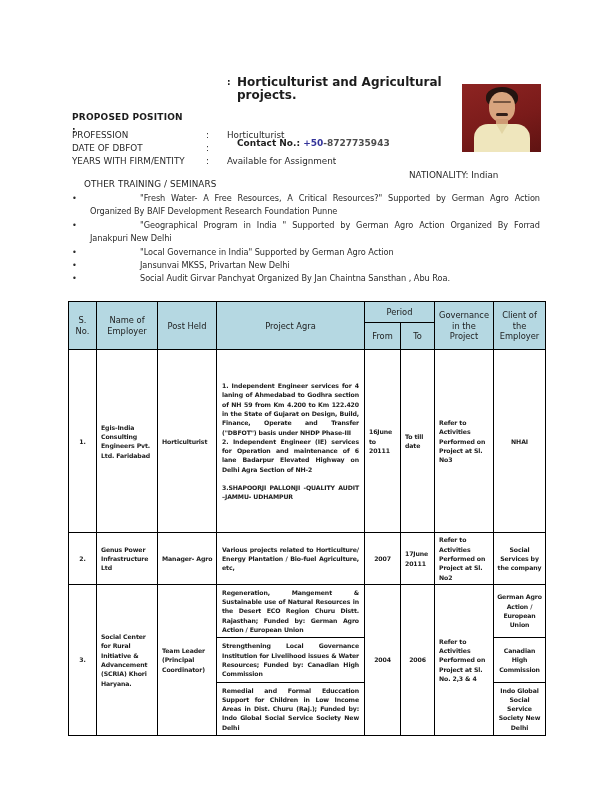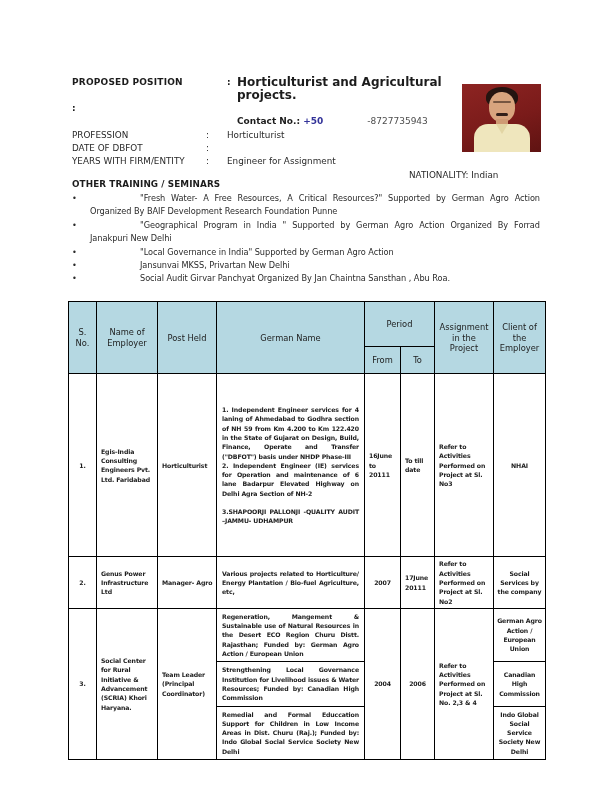--- a/index.html
+++ b/index.html
@@ -10,27 +10,27 @@
     background:#ffffff;
     font-family:"DejaVu Sans", sans-serif;
     color:#1c1c1c;
     overflow:hidden;
     margin:0 auto;
   }
 
   
   .block1 { position:absolute; left:72px; top:76px; width:390px; }
   .b1row { display:grid; grid-template-columns:155px 10px 1fr; line-height:13px; }
-  .b1label { font-weight:bold; font-size:9px; letter-spacing:.2px; }
+  .b1label { font-weight:bold; font-size:9px; letter-spacing:.2px;margin-top:35px; }
   .b1colon { font-weight:bold; font-size:9px; }
   .b1val-title { font-weight:bold; font-size:12px; }
   .b1val { font-weight:bold; font-size:9px; }
   .contact-line { font-weight:bold; font-size:9px; }
   .contact-plus { color:#333399; }
-  .contact-num { color:#4d4d4d; font-weight:normal;padding-left:44px; }
+  .contact-num { color:#4d4d4d; font-weight:bold; }
 
   .block2 { position:absolute; left:72px; top:129px; width:470px; }
   .b2row { display:grid; grid-template-columns:134px 21px 1fr; line-height:13.2px; }
   .b2label, .b2colon, .b2val { font-size:8.8px; font-weight:normal; color:#2a2a2a; }
   .nationality { position:absolute; left:337px; top:41px; font-size:8.8px; color:#2a2a2a; white-space:nowrap; }
 
   
   .photo { position:absolute; left:462px; top:84px; width:79px; height:68px;
            background:linear-gradient(160deg,#8d2422 0%, #7a1b1a 55%, #5f1312 100%);
            overflow:hidden; }
@@ -42,32 +42,32 @@
                  background:rgba(40,22,14,.55); border-radius:2px; }
   .photo .stache { position:absolute; left:34px; top:29px; width:12px; height:3px;
                    background:#32201a; border-radius:2px; }
   .photo .neck { position:absolute; left:34px; top:35px; width:12px; height:8px; background:#cf9a74; }
   .photo .shirt { position:absolute; left:12px; top:40px; width:56px; height:28px;
                   background:#efe6bd; border-radius:14px 14px 0 0; }
   .photo .collar { position:absolute; left:34px; top:40px; width:12px; height:10px;
                    background:#e2d5a4; clip-path:polygon(0 0,50% 100%,100% 0); }
 
   
-  .sem-title { position:absolute; left:72px; top:179px; font-size:8.8px; font-weight:bold; letter-spacing:.1px; }
+  .sem-title { position:absolute; left:84px; top:179px; font-size:8.8px; font-weight:normal; letter-spacing:.1px; }
   .sem-list { position:absolute; left:72px; top:192px; width:468px; }
   .sem-item { position:relative; margin-left:18px; text-indent:50px; text-align:justify;
               font-size:8.2px; line-height:13.4px; letter-spacing:-.05px; color:#2a2a2a; }
   .sem-bullet { position:absolute; left:-18px; top:0; text-indent:0; font-size:8.2px; }
 
   
   .tbl-wrap { position:absolute; left:68px; top:301px; width:477px; }
   table.tbl { width:477px; border-collapse:collapse; table-layout:fixed; border:1.6px solid #000; }
   .tbl th, .tbl td { border:1px solid #000; vertical-align:middle; }
   .tbl th { background:#b5d8e2; font-weight:normal; font-size:8.3px; line-height:1.25;
-            text-align:center; padding:17px 2px; overflow-wrap:anywhere; }
+            text-align:center; padding:5px 2px; overflow-wrap:anywhere; }
   .tbl th.th-from, .tbl th.th-to { padding:1px 7px; }
   .tbl tr.h1 { height:17px; } .tbl tr.h2 { height:27px; }
   .tbl td { font-size:6.2px; font-weight:bold; letter-spacing:-.12px; line-height:1.5;
             padding:2px 3px; color:#1c1c1c; overflow-wrap:break-word; }
   .tbl tr.r1 { height:183px; } .tbl tr.r2 { height:50px; }
   .tbl tr.r3a { height:47px; } .tbl tr.r3b { height:30px; } .tbl tr.r3c { height:42px; }
   td.c-center { text-align:center; }
   td.c-left { text-align:left; padding-left:4px; }
   td.c-just { text-align:justify; padding:3px 5px; }
   td.c-just p { margin:0; }
@@ -103,21 +103,21 @@
       <span class="b2colon">:</span>
       <span class="b2val">Horticulturist</span>
     </div>
     <div class="b2row">
       <span class="b2label">DATE OF DBFOT</span>
       <span class="b2colon">:</span>
     </div>
     <div class="b2row">
       <span class="b2label">YEARS WITH FIRM/ENTITY</span>
       <span class="b2colon">:</span>
-      <span class="b2val">Engineer for Assignment</span>
+      <span class="b2val">Available for Assignment</span>
     </div>
     <span class="nationality">NATIONALITY: Indian</span>
   </div>
 
   <div class="photo">
     <div class="hair"></div>
     <div class="face"></div>
     <div class="brow"></div>
     <div class="stache"></div>
     <div class="neck"></div>
@@ -159,23 +159,23 @@
         <col style="width:36px">
           <col style="width:34px">
           <col style="width:59px">
           <col style="width:52px">
       </colgroup>
       <thead>
         <tr class="h1">
           <th rowspan="2">S. No.</th>
           <th rowspan="2">Name of Employer</th>
           <th rowspan="2">Post Held</th>
-          <th rowspan="2">German Name</th>
+          <th rowspan="2">Project Agra</th>
           <th colspan="2">Period</th>
-          <th rowspan="2">Assignment in the Project</th>
+          <th rowspan="2">Governance in the Project</th>
           <th rowspan="2">Client of the Employer</th>
         </tr>
         <tr class="h2">
           <th class="th-from">From</th>
           <th class="th-to">To</th>
         </tr>
       </thead>
       <tbody>
 
         <tr class="r1">

